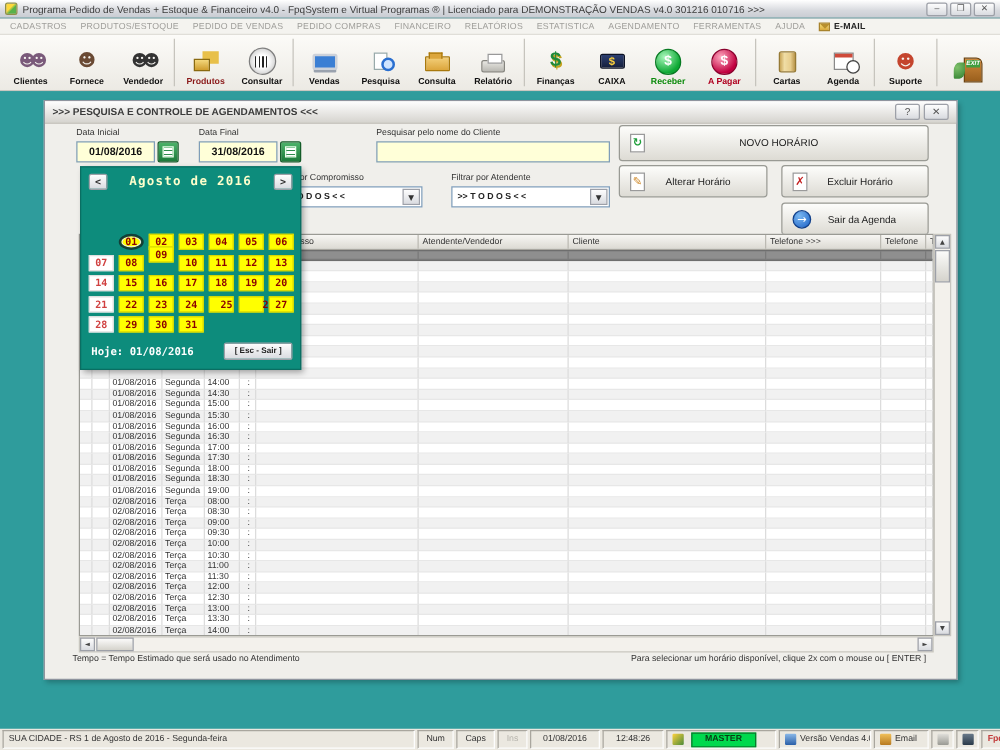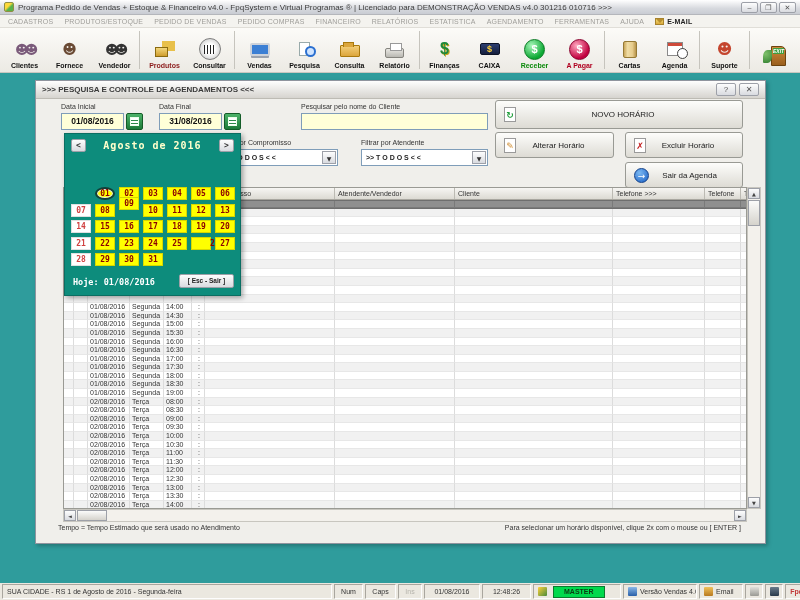--- a/index.html
+++ b/index.html
@@ -908,21 +908,21 @@
       <div class="cal-day" style="left: 30px; top: 86px;">15</div>
       <div class="cal-day" style="left: 54px; top: 86px;">16</div>
       <div class="cal-day" style="left: 78px; top: 86px;">17</div>
       <div class="cal-day" style="left: 102px; top: 86px;">18</div>
       <div class="cal-day" style="left: 126px; top: 86px;">19</div>
       <div class="cal-day" style="left: 150px; top: 86px;">20</div>
       <div class="cal-day sun" style="left: 6px; top: 102.5px;">21</div>
       <div class="cal-day" style="left: 30px; top: 102.5px;">22</div>
       <div class="cal-day" style="left: 54px; top: 102.5px;">23</div>
       <div class="cal-day" style="left: 78px; top: 102.5px;">24</div>
-      <div class="cal-day" style="left: 102px; top: 102.5px;">25</div>
+      <div class="cal-day" style="left: 102px; top: 102.5px; text-align: right;">25</div>
       <div class="cal-day" style="left: 126px; top: 102.5px; padding-left: 18px;">26</div>
       <div class="cal-day" style="left: 150px; top: 102.5px;">27</div>
       <div class="cal-day sun" style="left: 6px; top: 119px;">28</div>
       <div class="cal-day" style="left: 30px; top: 119px;">29</div>
       <div class="cal-day" style="left: 54px; top: 119px;">30</div>
       <div class="cal-day" style="left: 78px; top: 119px;">31</div>
     </div>
   <div class="cal-today">Hoje: 01/08/2016</div>
   <div class="cal-esc">[ Esc - Sair ]</div>
 </div>

